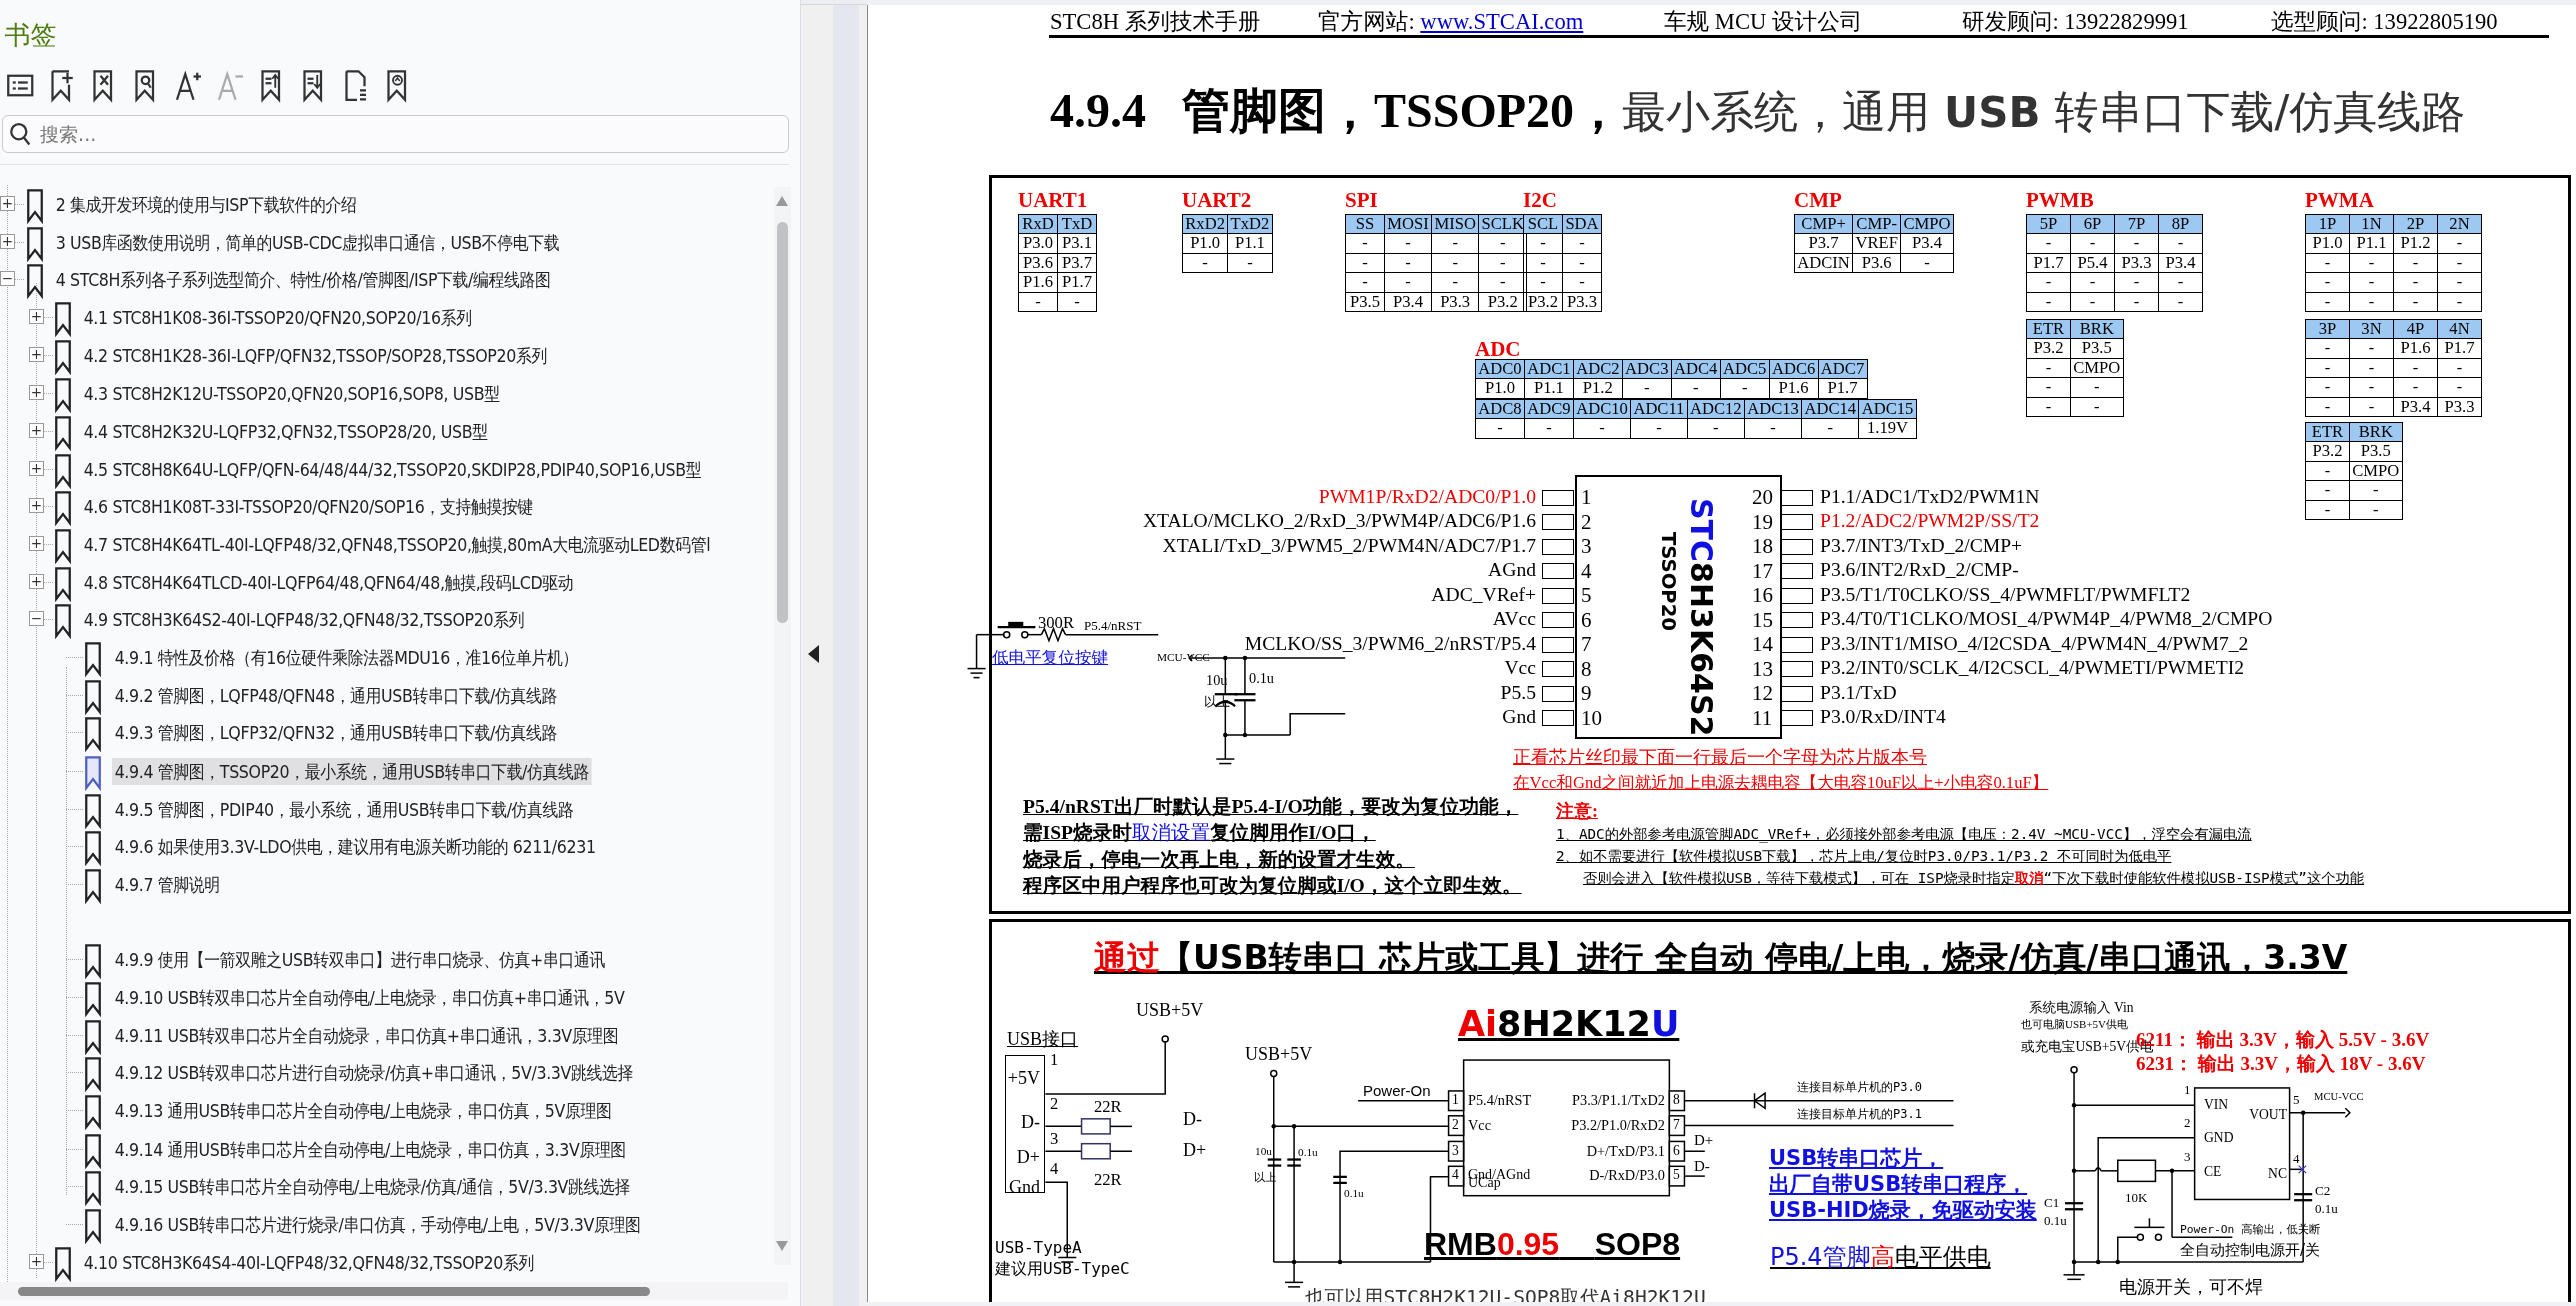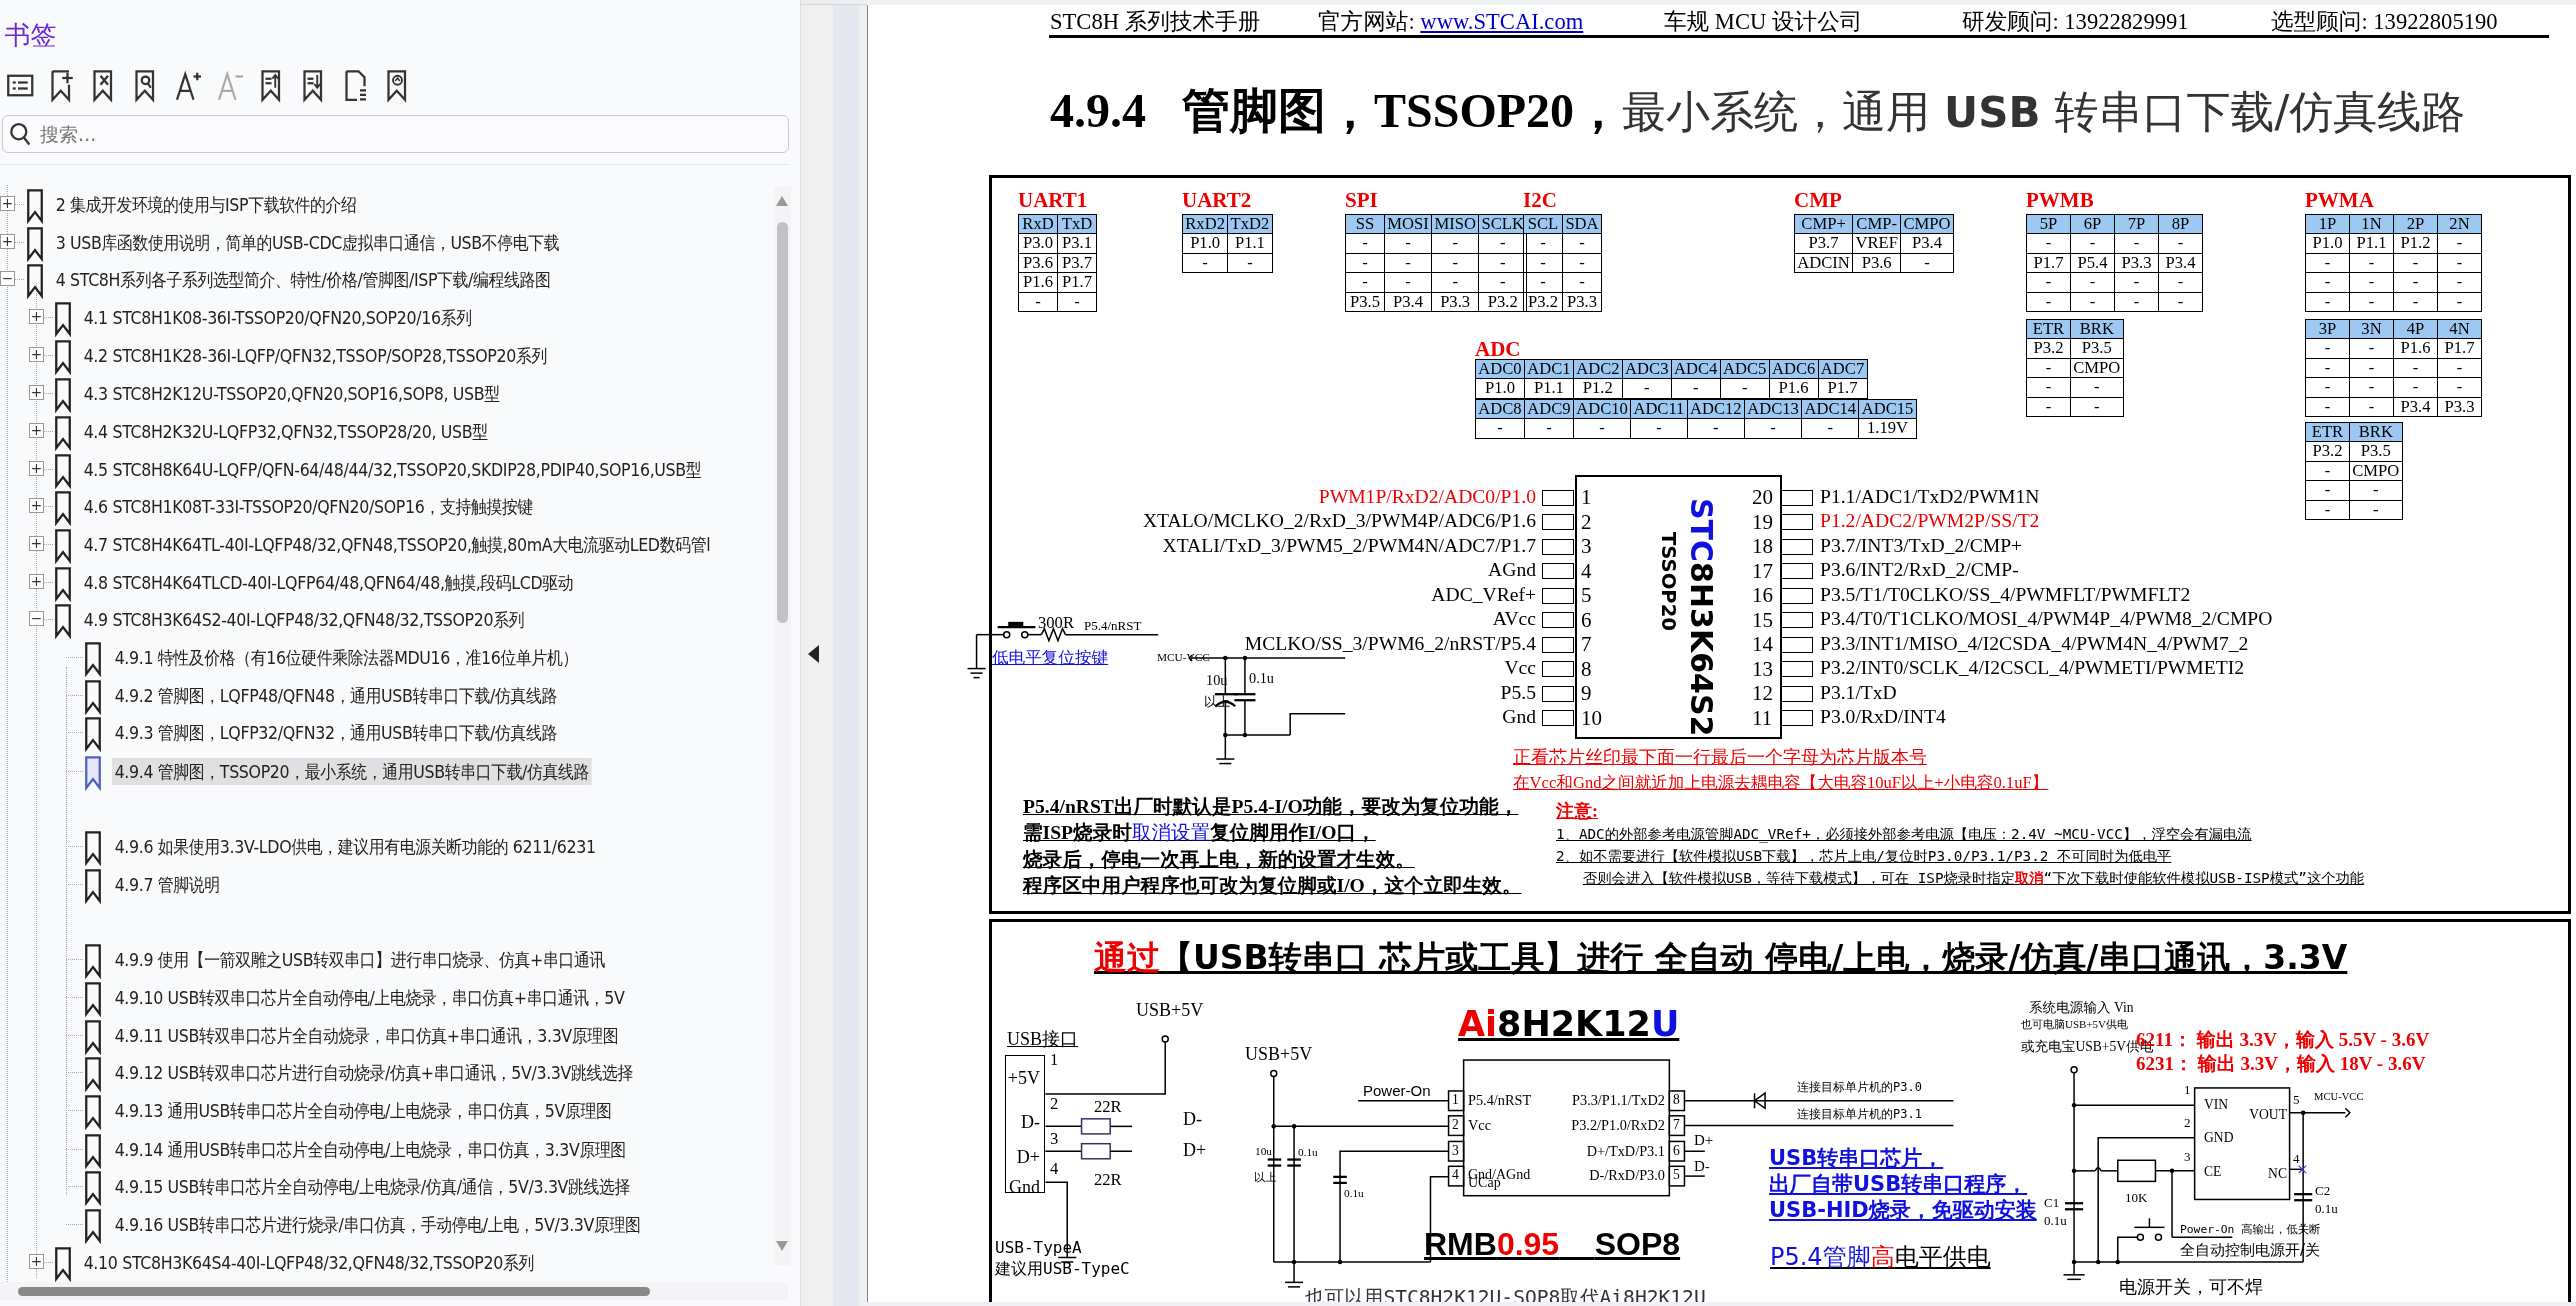--- a/index.html
+++ b/index.html
@@ -2,21 +2,21 @@
 <html style="font-size:12px"><head>
 <meta charset="utf-8">
 <style>
   * { box-sizing: border-box; margin: 0; padding: 0; }
   html, body { width: 2576px; height: 1306px; overflow: hidden; background: #f0f1f4; font-family: "DejaVu Sans", sans-serif; }
   .app { position: relative; width: 2576px; height: 1306px; }
 
   
   .sidebar { position: absolute; left: 0; top: 0; width: 801px; height: 1306px; background: #f9fafc; border-right: 0.8px solid #dcdde2; }
   .topstrip { position: absolute; left: 0; top: 0; width: 867px; height: 4.5px; background: #eceef2; border-bottom: 0.8px solid #d4d6db; }
-  .sb-title { position: absolute; left: 4.5px; top: 18px; font-size: 26px; color: #6d28d9; }
+  .sb-title { position: absolute; left: 4.5px; top: 18px; font-size: 26px; color: #4d7c0f; }
   .sb-tools { position: absolute; left: 4.5px; top: 66px; height: 38px; display: flex; gap: 9px; align-items: center; }
   .tool { width: 33px; height: 38px; display: flex; align-items: center; justify-content: center; }
   .tool svg { width: 30px; height: 35px; }
   .search { position: absolute; left: 1.5px; top: 115px; width: 787px; height: 38px; border: 0.8px solid #c9cbd1; border-radius: 6px; background: #fbfbfd; display: flex; align-items: center; padding-left: 6px; gap: 9px; }
   .search input { border: none; background: transparent; font-size: 19px; color: #666; outline: none; width: 678px; font-family: "DejaVu Sans", sans-serif; }
   .sb-divider { position: absolute; left: 0; top: 164px; width: 789px; height: 0.8px; background: #e2e3e8; }
   .tree { position: absolute; left: 0; top: 185px; width: 761px; height: 1097px; overflow: hidden; }
   .tree-row { position: absolute; left: 0; height: 38px; display: flex; align-items: center; white-space: nowrap; }
   .toggle { position: absolute; width: 15px; height: 15px; border: 0.8px solid #999; background: #fff; font-size: 13.6px; line-height: 13px; text-align: center; color: #333; }
   .bm { position: absolute; width: 18px; height: 36px; }
@@ -282,20 +282,27 @@
             <path d="M3 3 H21 V44 L12 32 L3 44 Z" fill="none" stroke="#222" stroke-width="3"></path>
           </svg>
           <div class="row-label" style="left:112px;top:6px;padding:1.5px 3px">4.9.3 管脚图，LQFP32/QFN32，通用USB转串口下载/仿真线路</div>
         </div>
         <div class="tree-row" style="top:567px;width:761px">
           <div class="hline" style="left:66px;top:19px;width:16.6px"></div>
           <svg class="bm" style="left:84px;top:3px" viewBox="0 0 24 48">
             <path d="M3 3 H21 V44 L12 32 L3 44 Z" fill="#e6e8fa" stroke="#5060c0" stroke-width="3"></path>
           </svg>
           <div class="row-label row-selected" style="left:112px;top:6px;padding:1.5px 3px">4.9.4  管脚图，TSSOP20，最小系统，通用USB转串口下载/仿真线路</div>
+        </div>
+        <div class="tree-row" style="top:605px;width:761px">
+          <div class="hline" style="left:66px;top:19px;width:16.6px"></div>
+          <svg class="bm" style="left:84px;top:3px" viewBox="0 0 24 48">
+            <path d="M3 3 H21 V44 L12 32 L3 44 Z" fill="none" stroke="#222" stroke-width="3"></path>
+          </svg>
+          <div class="row-label" style="left:112px;top:6px;padding:1.5px 3px">4.9.5 管脚图，PDIP40，最小系统，通用USB转串口下载/仿真线路</div>
         </div>
         <div class="tree-row" style="top:642px;width:761px">
           <div class="hline" style="left:66px;top:19px;width:16.6px"></div>
           <svg class="bm" style="left:84px;top:3px" viewBox="0 0 24 48">
             <path d="M3 3 H21 V44 L12 32 L3 44 Z" fill="none" stroke="#222" stroke-width="3"></path>
           </svg>
           <div class="row-label" style="left:112px;top:6px;padding:1.5px 3px">4.9.6 如果使用3.3V-LDO供电，建议用有电源关断功能的 6211/6231</div>
         </div>
         <div class="tree-row" style="top:680px;width:761px">
           <div class="hline" style="left:66px;top:19px;width:16.6px"></div>

